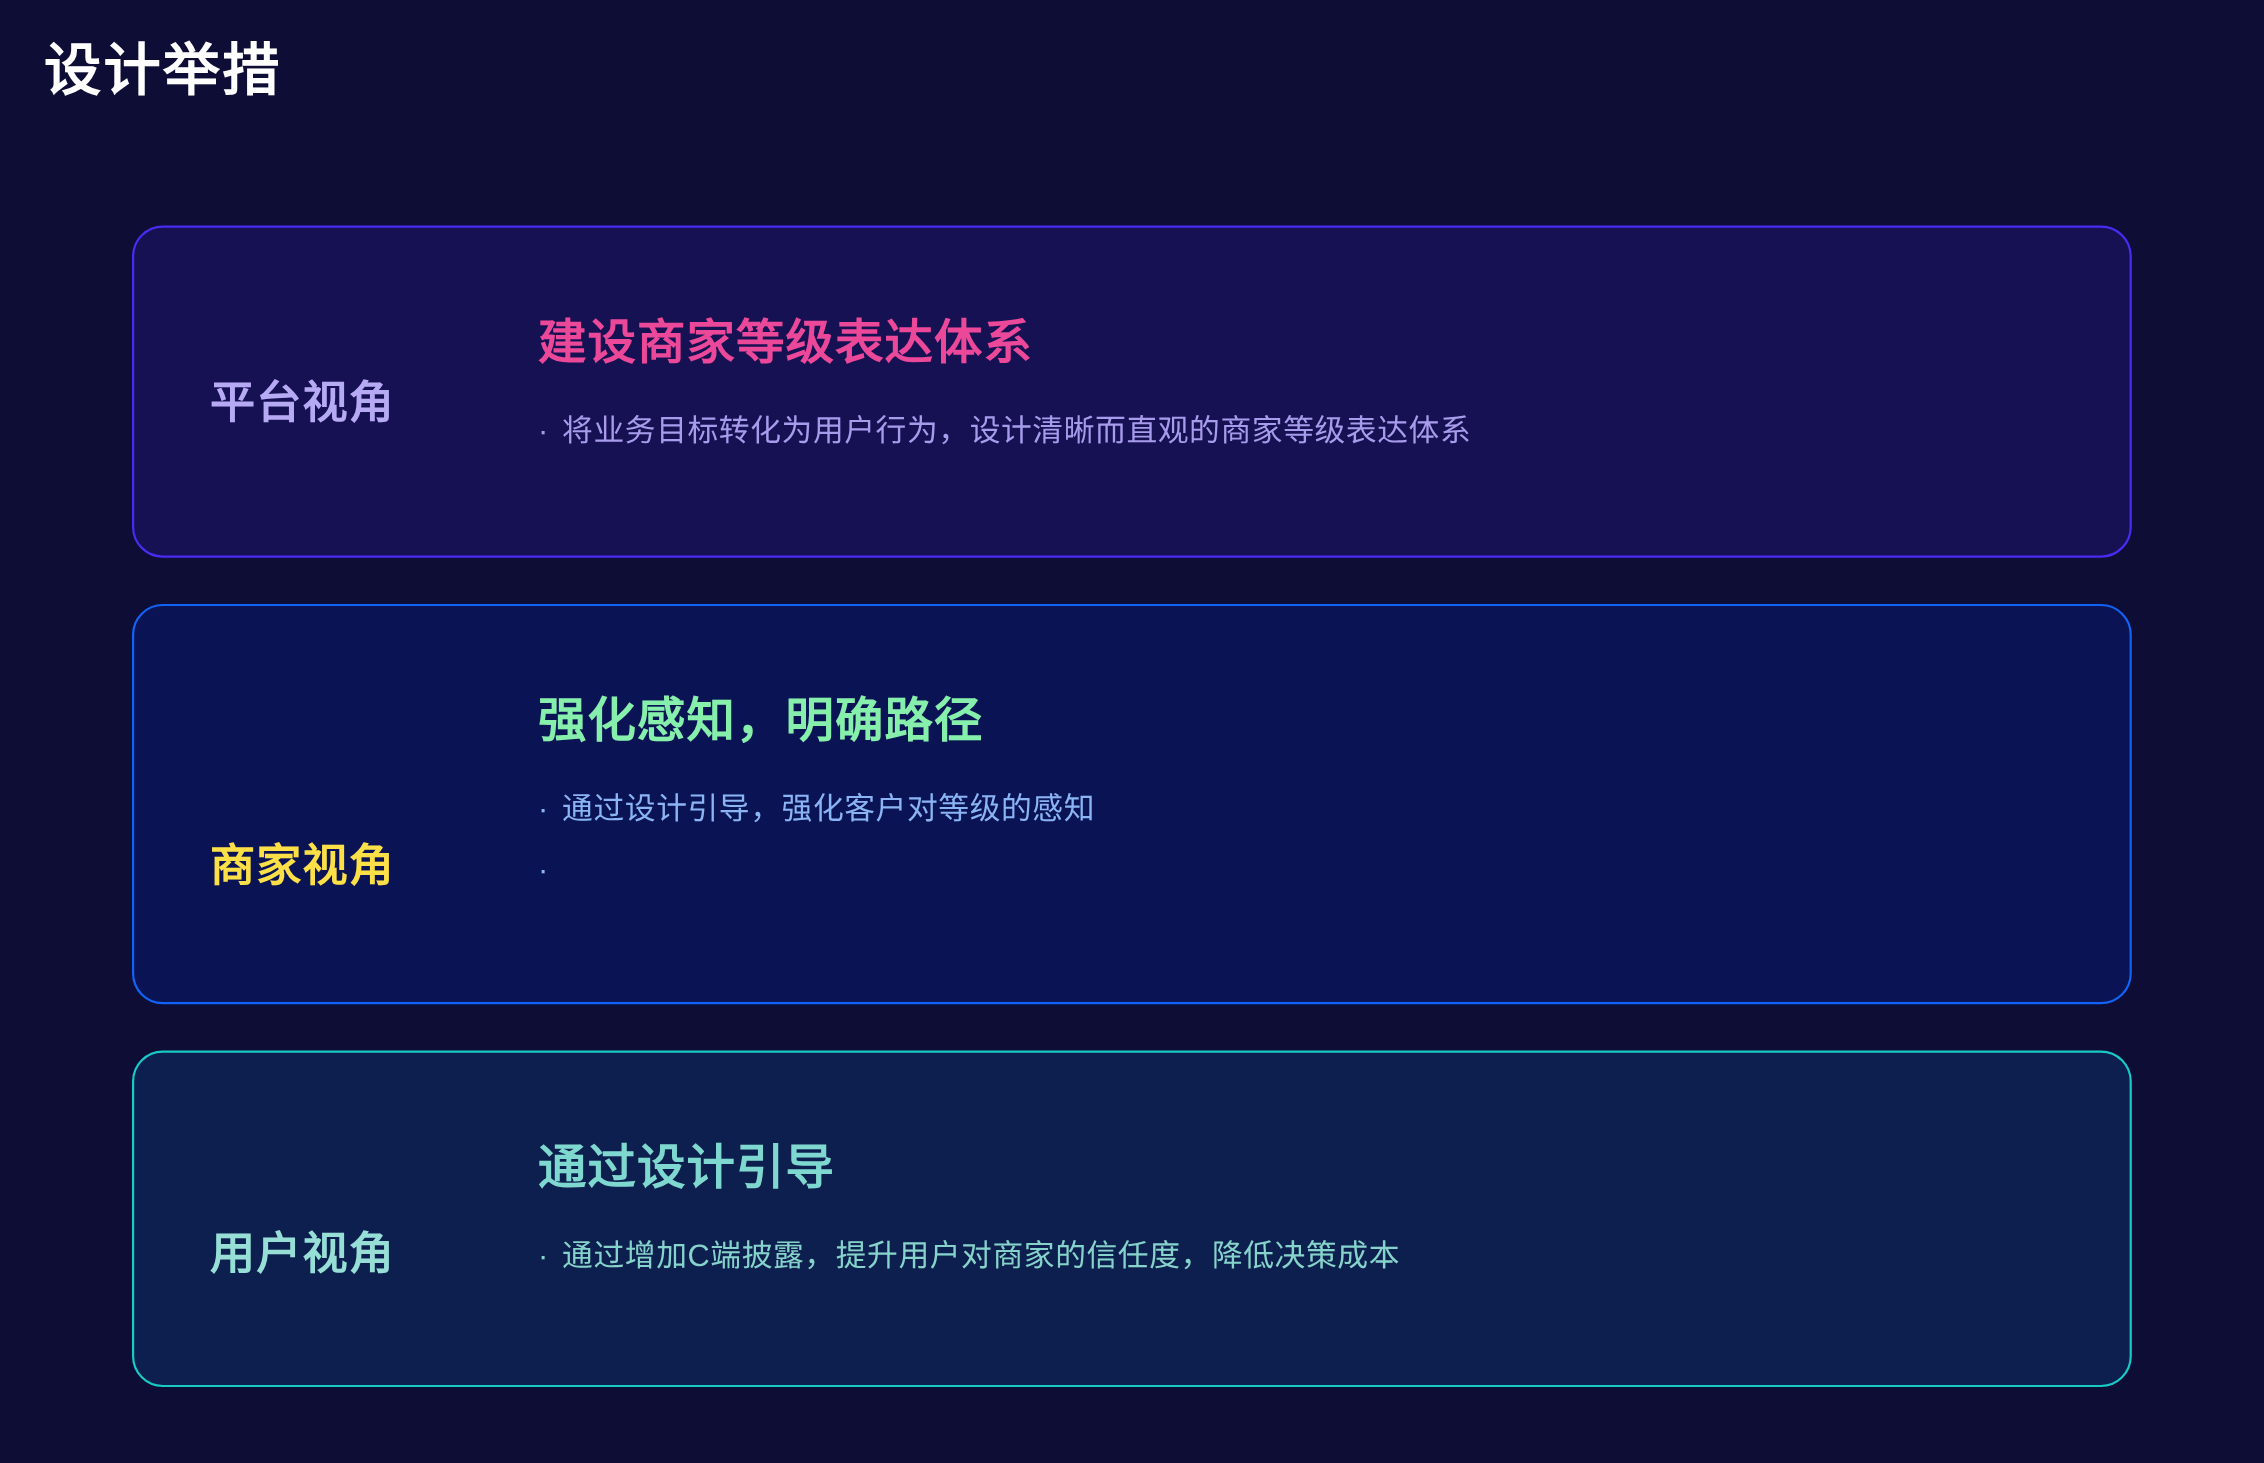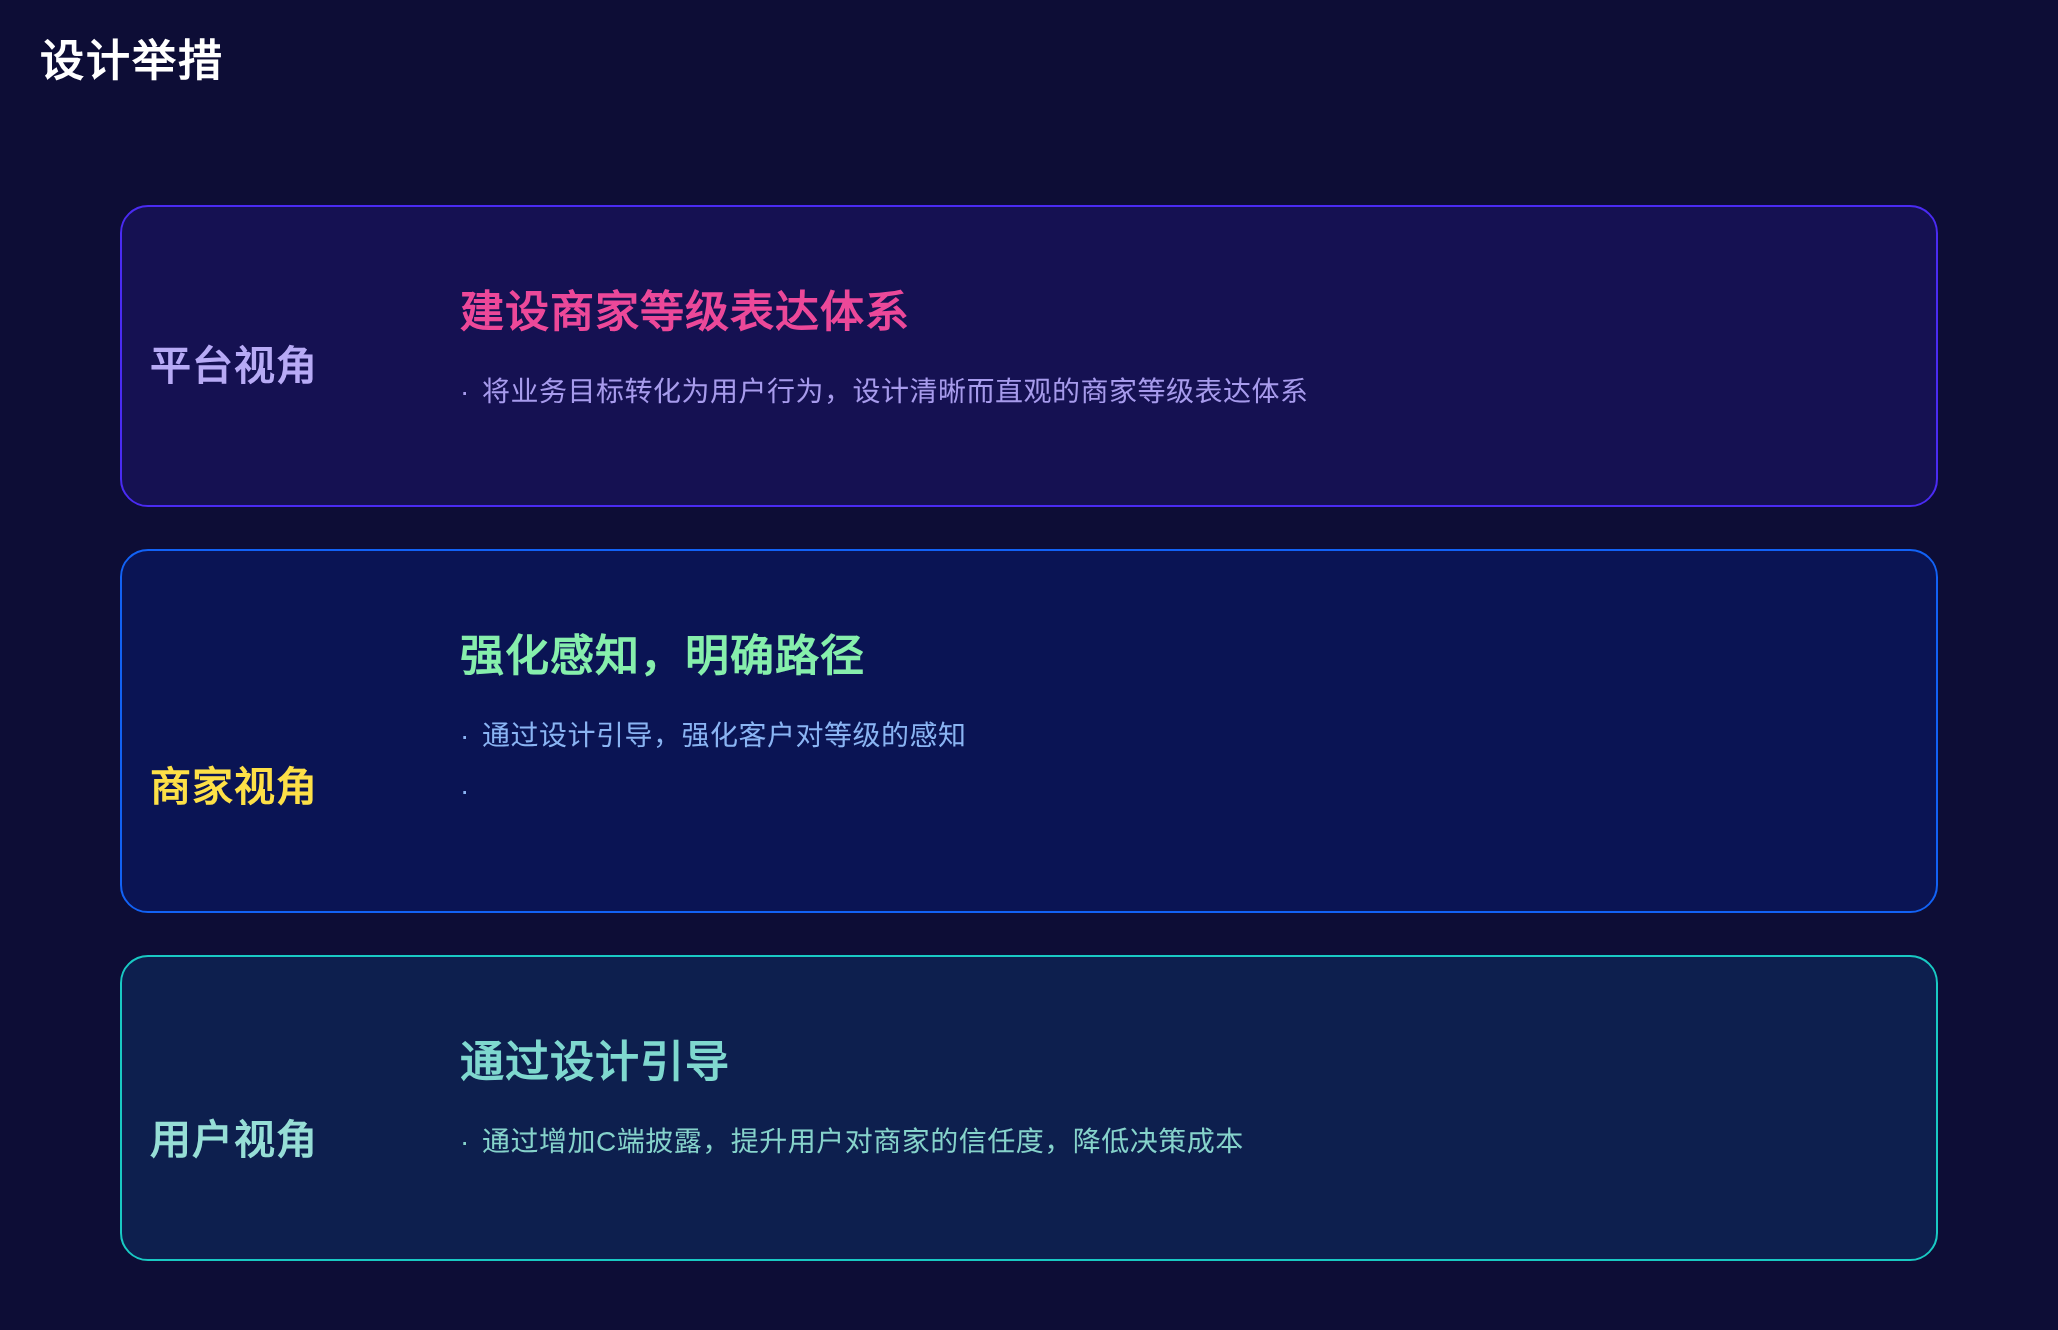--- a/index.html
+++ b/index.html
@@ -18,21 +18,21 @@
     width: 2058px;
     height: 1330px;
     background: #0d0d36;
   }
 
   
   .page-title {
     position: absolute;
     left: 40px;
     top: 36px;
-    font-size: 44px;
+    font-size: 52px;
     line-height: 1.15;
     font-weight: 700;
     letter-spacing: 2px;
     color: #ffffff;
   }
 
   
   .cards {
     position: absolute;
     left: 120px;
@@ -64,25 +64,26 @@
   }
   .card--user {
     background: #0d1f4e;
     border-color: #19c9c3;
     height: 306px;
   }
 
   
   .card-label {
     flex: 0 0 338px;
-    padding-left: 28px;
+    padding-left: 40px;
     font-size: 41px;
     font-weight: 700;
     letter-spacing: 1px;
     white-space: nowrap;
+    margin-left: 29px;
   }
   .card--platform .card-label { color: #b7aaf5; }
   .card--merchant .card-label { color: #8fb9f7; }
   .card--user     .card-label { color: #96ded6; }
 
   
   .card-body {
     flex: 1 1 auto;
     padding-right: 60px;
   }

